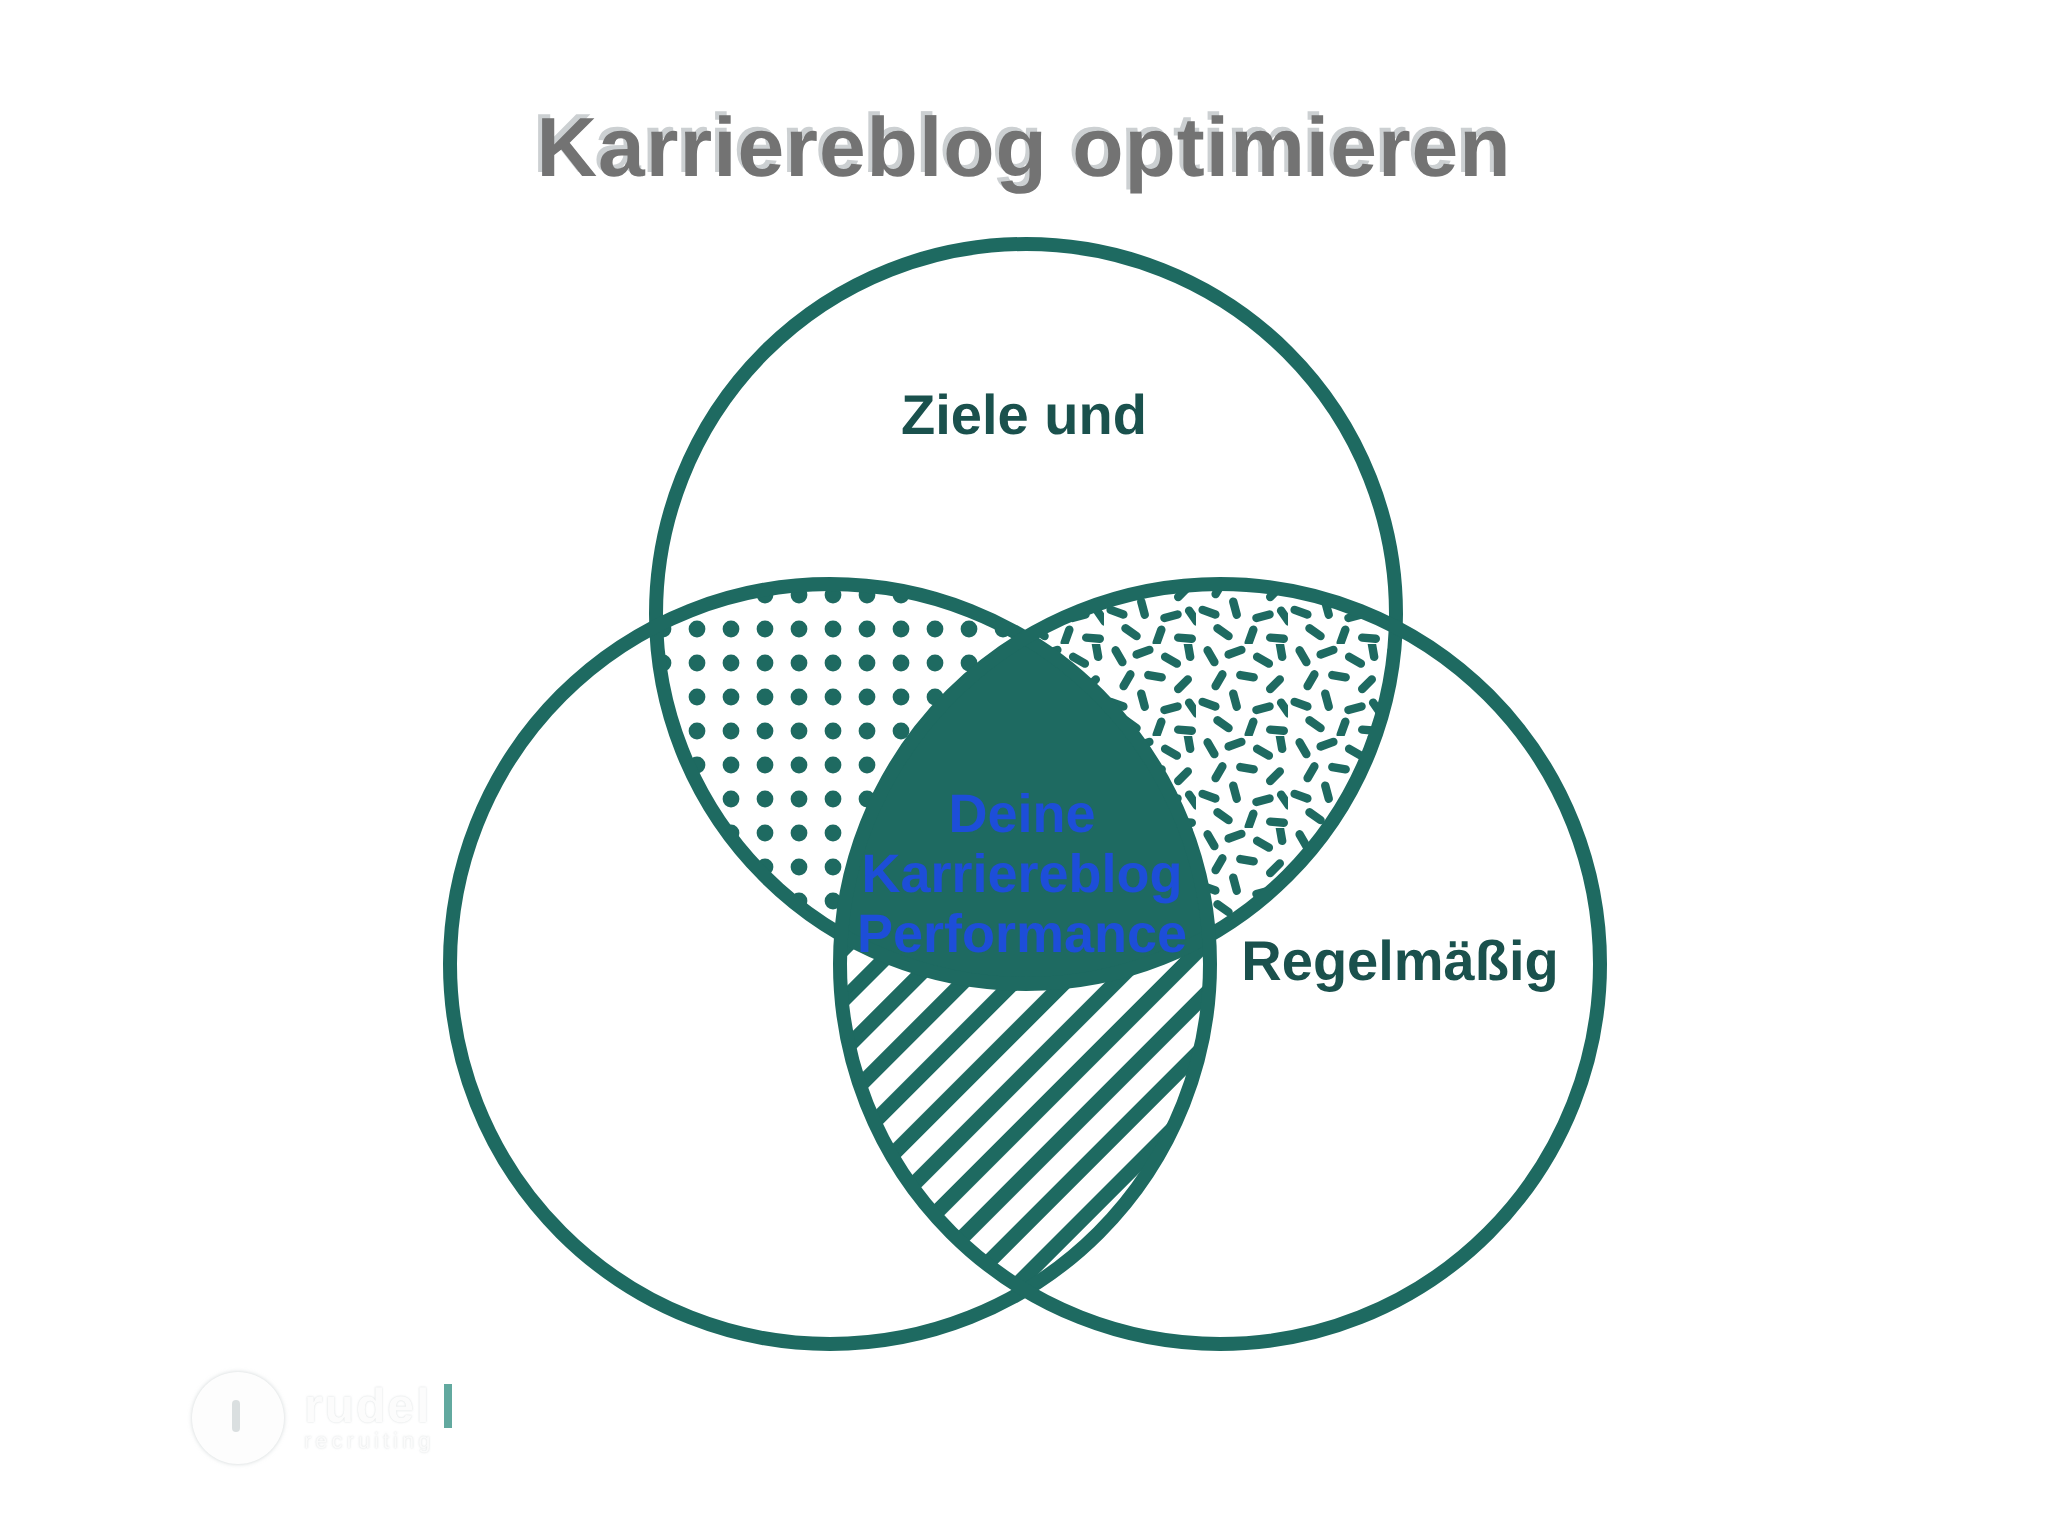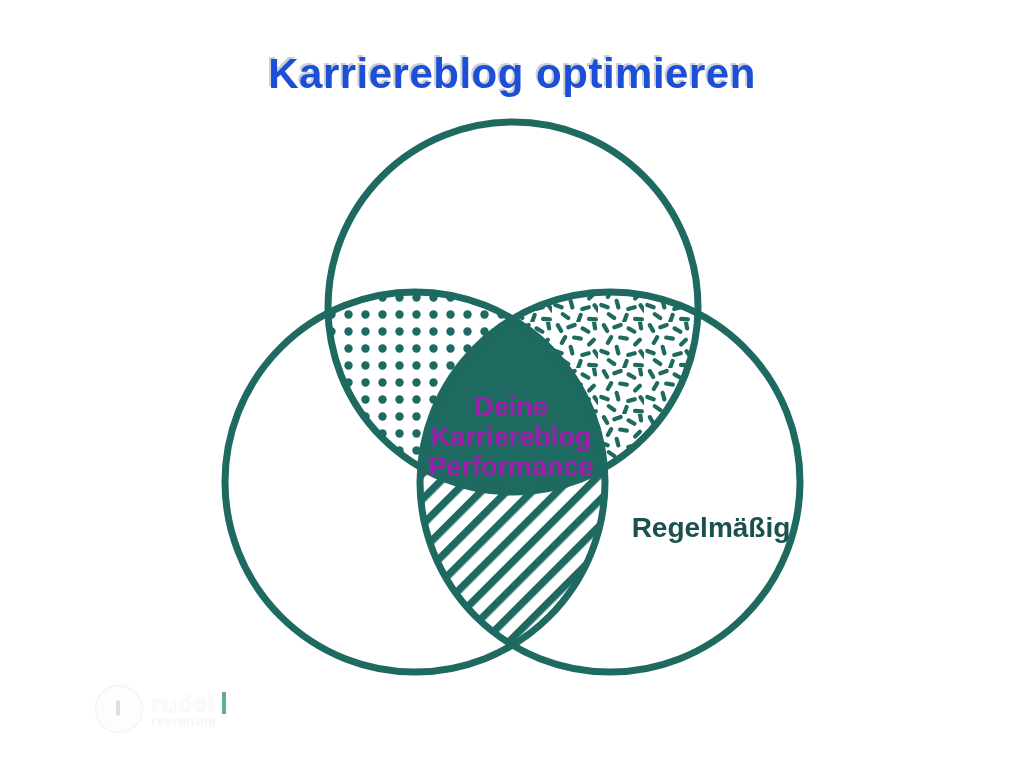--- a/index.html
+++ b/index.html
@@ -10,21 +10,21 @@
     position:relative;
     overflow:hidden;
   }
   .page-title{
     position:absolute;
     left:0; right:0; top:50px;
     text-align:center;
     font-size:42px;
     font-weight:bold;
     letter-spacing:0.5px;
-    color:#1d4ed8;
+    color:#737373;
     text-shadow:-2px -2px 0 rgba(128,138,142,0.40);
     margin:0;
   }
   .venn-svg{
     position:absolute;
     left:0; top:0;
     width:1024px; height:768px;
   }
   .circle-label{
     position:absolute;
@@ -38,21 +38,21 @@
   }
   .circle-label span{display:block;}
   .center-label{
     position:absolute;
     left:511px; top:392px;
     transform:translate(-50%,0);
     text-align:center;
     font-weight:bold;
     font-size:27px;
     line-height:1.12;
-    color:#a21caf;
+    color:#1d4ed8;
     white-space:nowrap;
   }
   .center-label span{display:block;}
   .logo{
     position:absolute;
     left:96px; top:686px;
     display:flex;
     align-items:center;
     gap:10px;
   }
@@ -166,26 +166,27 @@
   </g>
 
   <g fill="none" stroke="#1e6a61" stroke-width="7">
     <circle cx="513" cy="307" r="185"></circle>
     <circle cx="415" cy="482" r="190"></circle>
     <circle cx="610" cy="482" r="190"></circle>
   </g>
 </svg>
 
 <div class="circle-label" style="left:512px; top:192px;">
+  <span>Ziele und</span>
 </div>
 
 <div class="circle-label" style="left:328px; top:472px;">
 </div>
 
-<div class="circle-label" style="left:700px; top:512px;margin-left:11px;">
+<div class="circle-label" style="left:700px; top:465px;">
   <span>Regelmäßig</span>
 </div>
 
 <div class="center-label">
   <span>Deine</span>
   <span>Karriereblog</span>
   <span>Performance</span>
 </div>
 
 <div class="logo">

